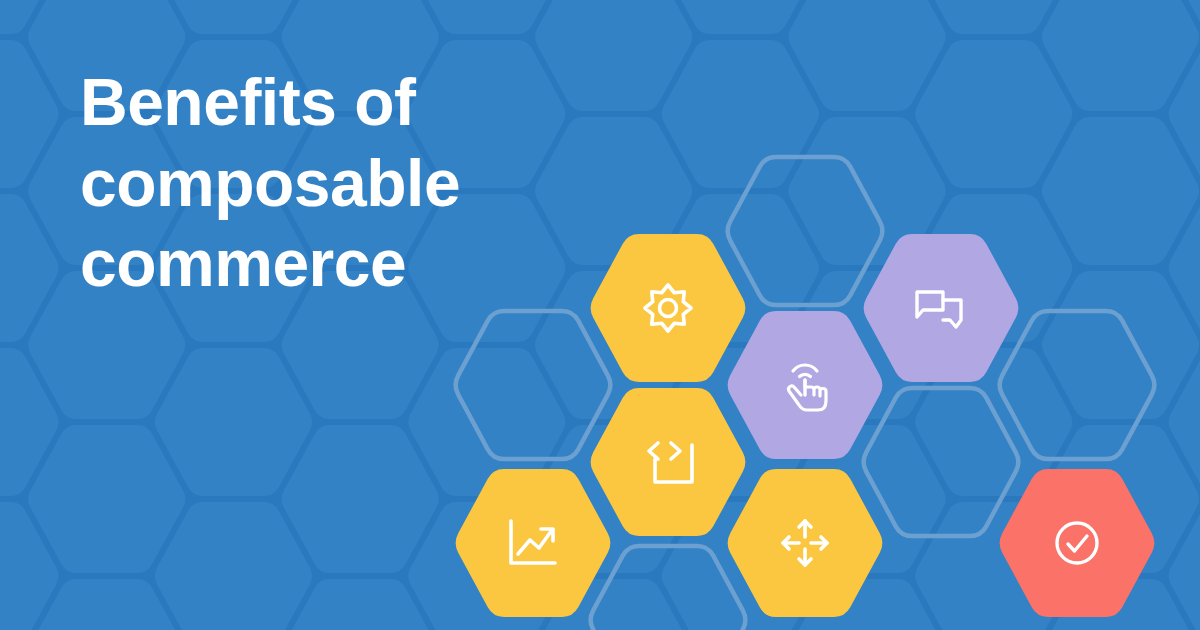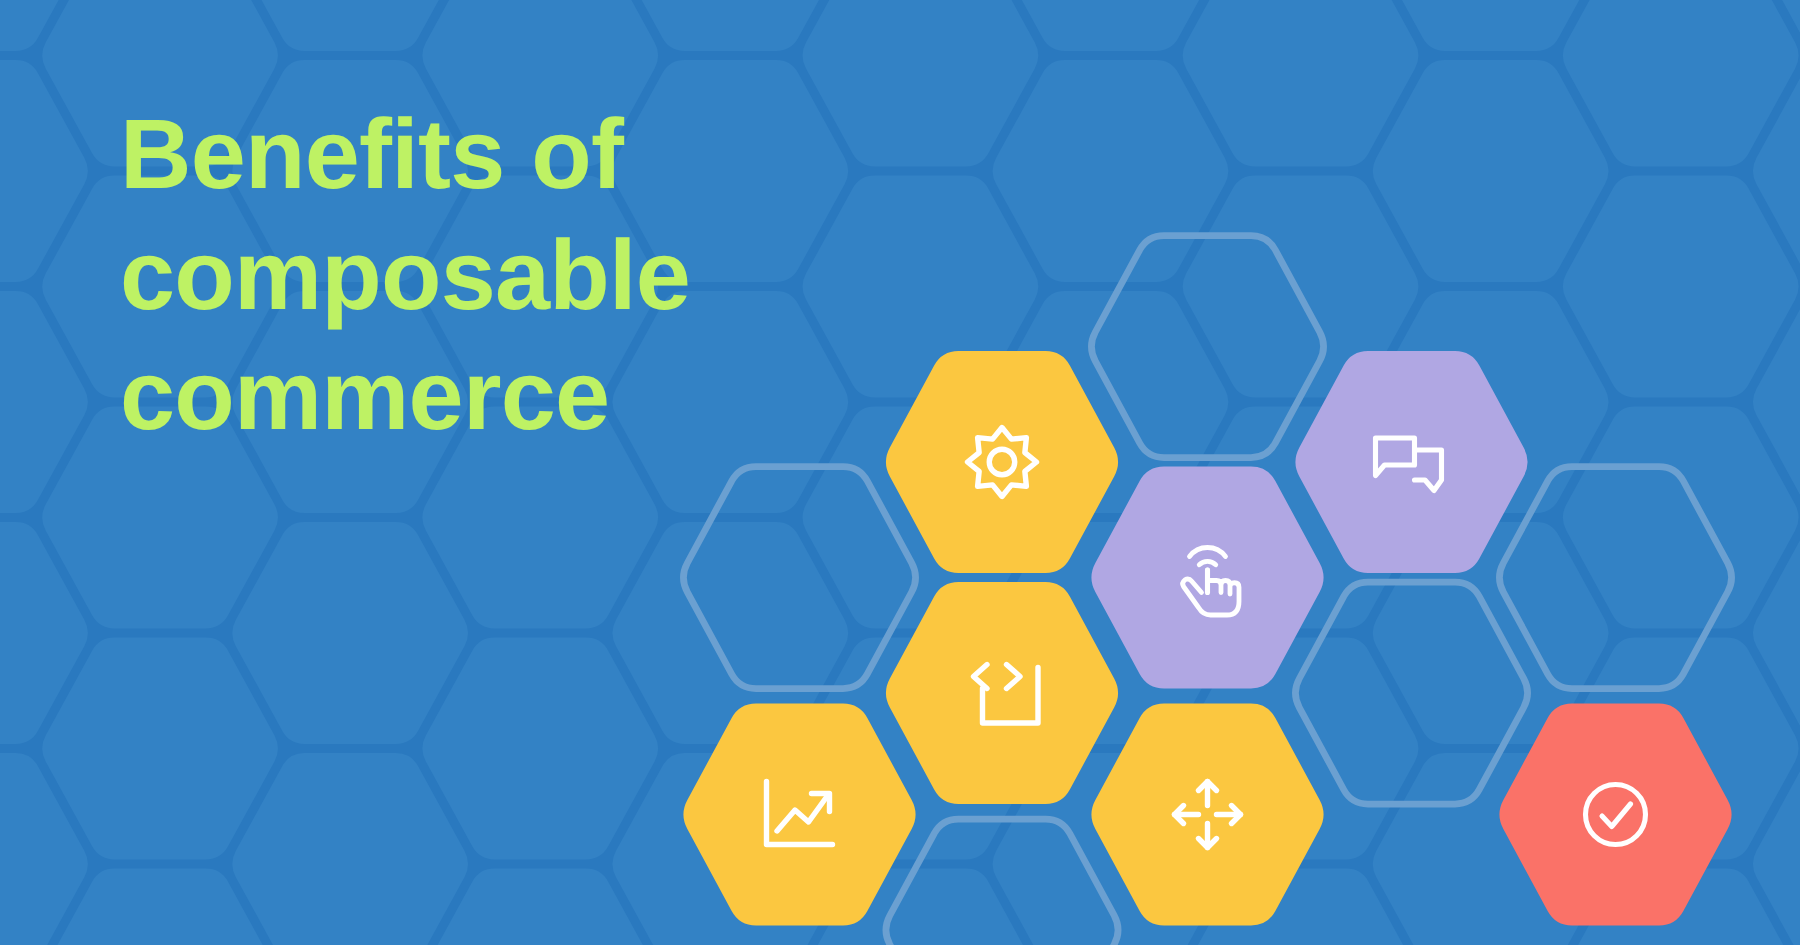--- a/index.html
+++ b/index.html
@@ -40,21 +40,21 @@
   
   #headline {
     position: absolute;
     left: 80px;
     top: 18px;
     width: 520px;
     font-size: 66px;
     line-height: 1.22;
     font-weight: bold;
     letter-spacing: -0.5px;
-    color: #bef264;
+    color: #ffffff;
     white-space: pre-line;
     z-index: 5;
   }
 </style>
 </head>
 <body>
 
 <div id="banner">
 
   <svg id="bg-pattern" viewBox="0 0 1200 630" width="1200" height="630" aria-hidden="true">

